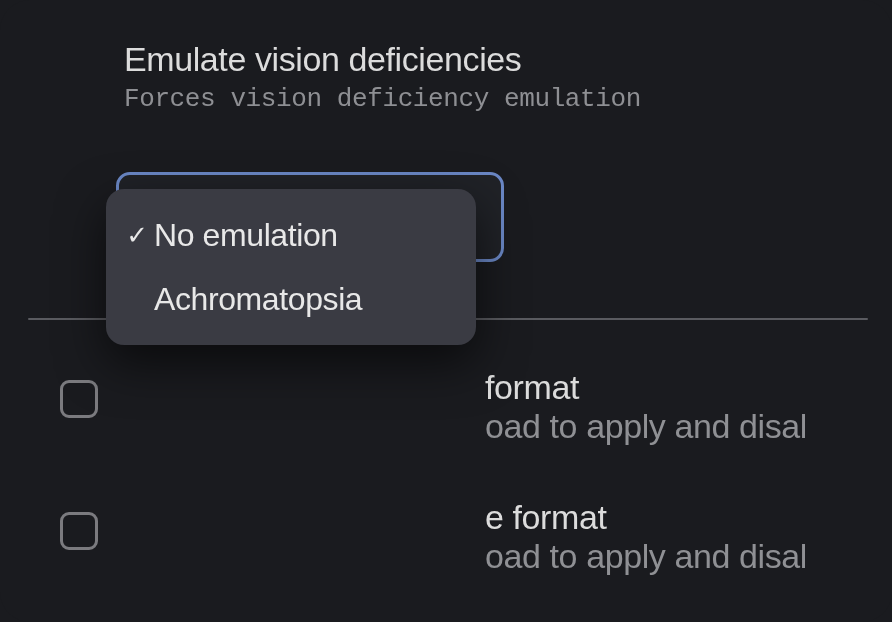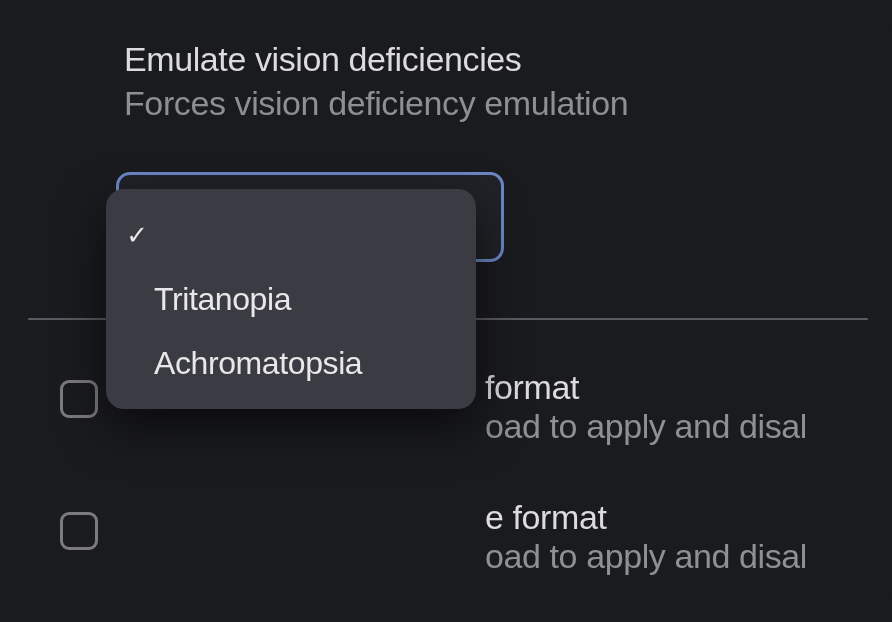--- a/index.html
+++ b/index.html
@@ -25,24 +25,25 @@
     top: 40px;
     font-size: 34px;
     font-weight: 400;
     color: #dcdcdc;
     letter-spacing: -0.4px;
   }
   .section-desc {
     position: absolute;
     left: 124px;
     top: 84px;
-    font-size: 34px;
+    font-size: 26px;
     font-weight: 400;
     color: #8e8f93;
     letter-spacing: -0.4px;
+    font-family: Liberation Mono, monospace;
   }
   
   .select-outline {
     position: absolute;
     left: 116px;
     top: 172px;
     width: 388px;
     height: 90px;
     border: 3px solid #6a87c5;
     border-radius: 14px;
@@ -152,24 +153,21 @@
     <div class="checkbox"></div>
   </div>
   <div class="row-textcol row-textcol-2">
     <div class="row-title">e format</div>
     <div class="row-desc">oad to apply and disal</div>
   </div>
 
   <div class="popup">
     <div class="option selected">
       <span class="check">✓</span>
-    </div>
-    <div class="option">
-      <span class="check">✓</span>
-      <span>Tritanopia</span>
+      <span>No emulation</span>
     </div>
     <div class="option">
       <span class="check">✓</span>
       <span>Achromatopsia</span>
     </div>
   </div>
 
 </div>
 
 </body></html>

